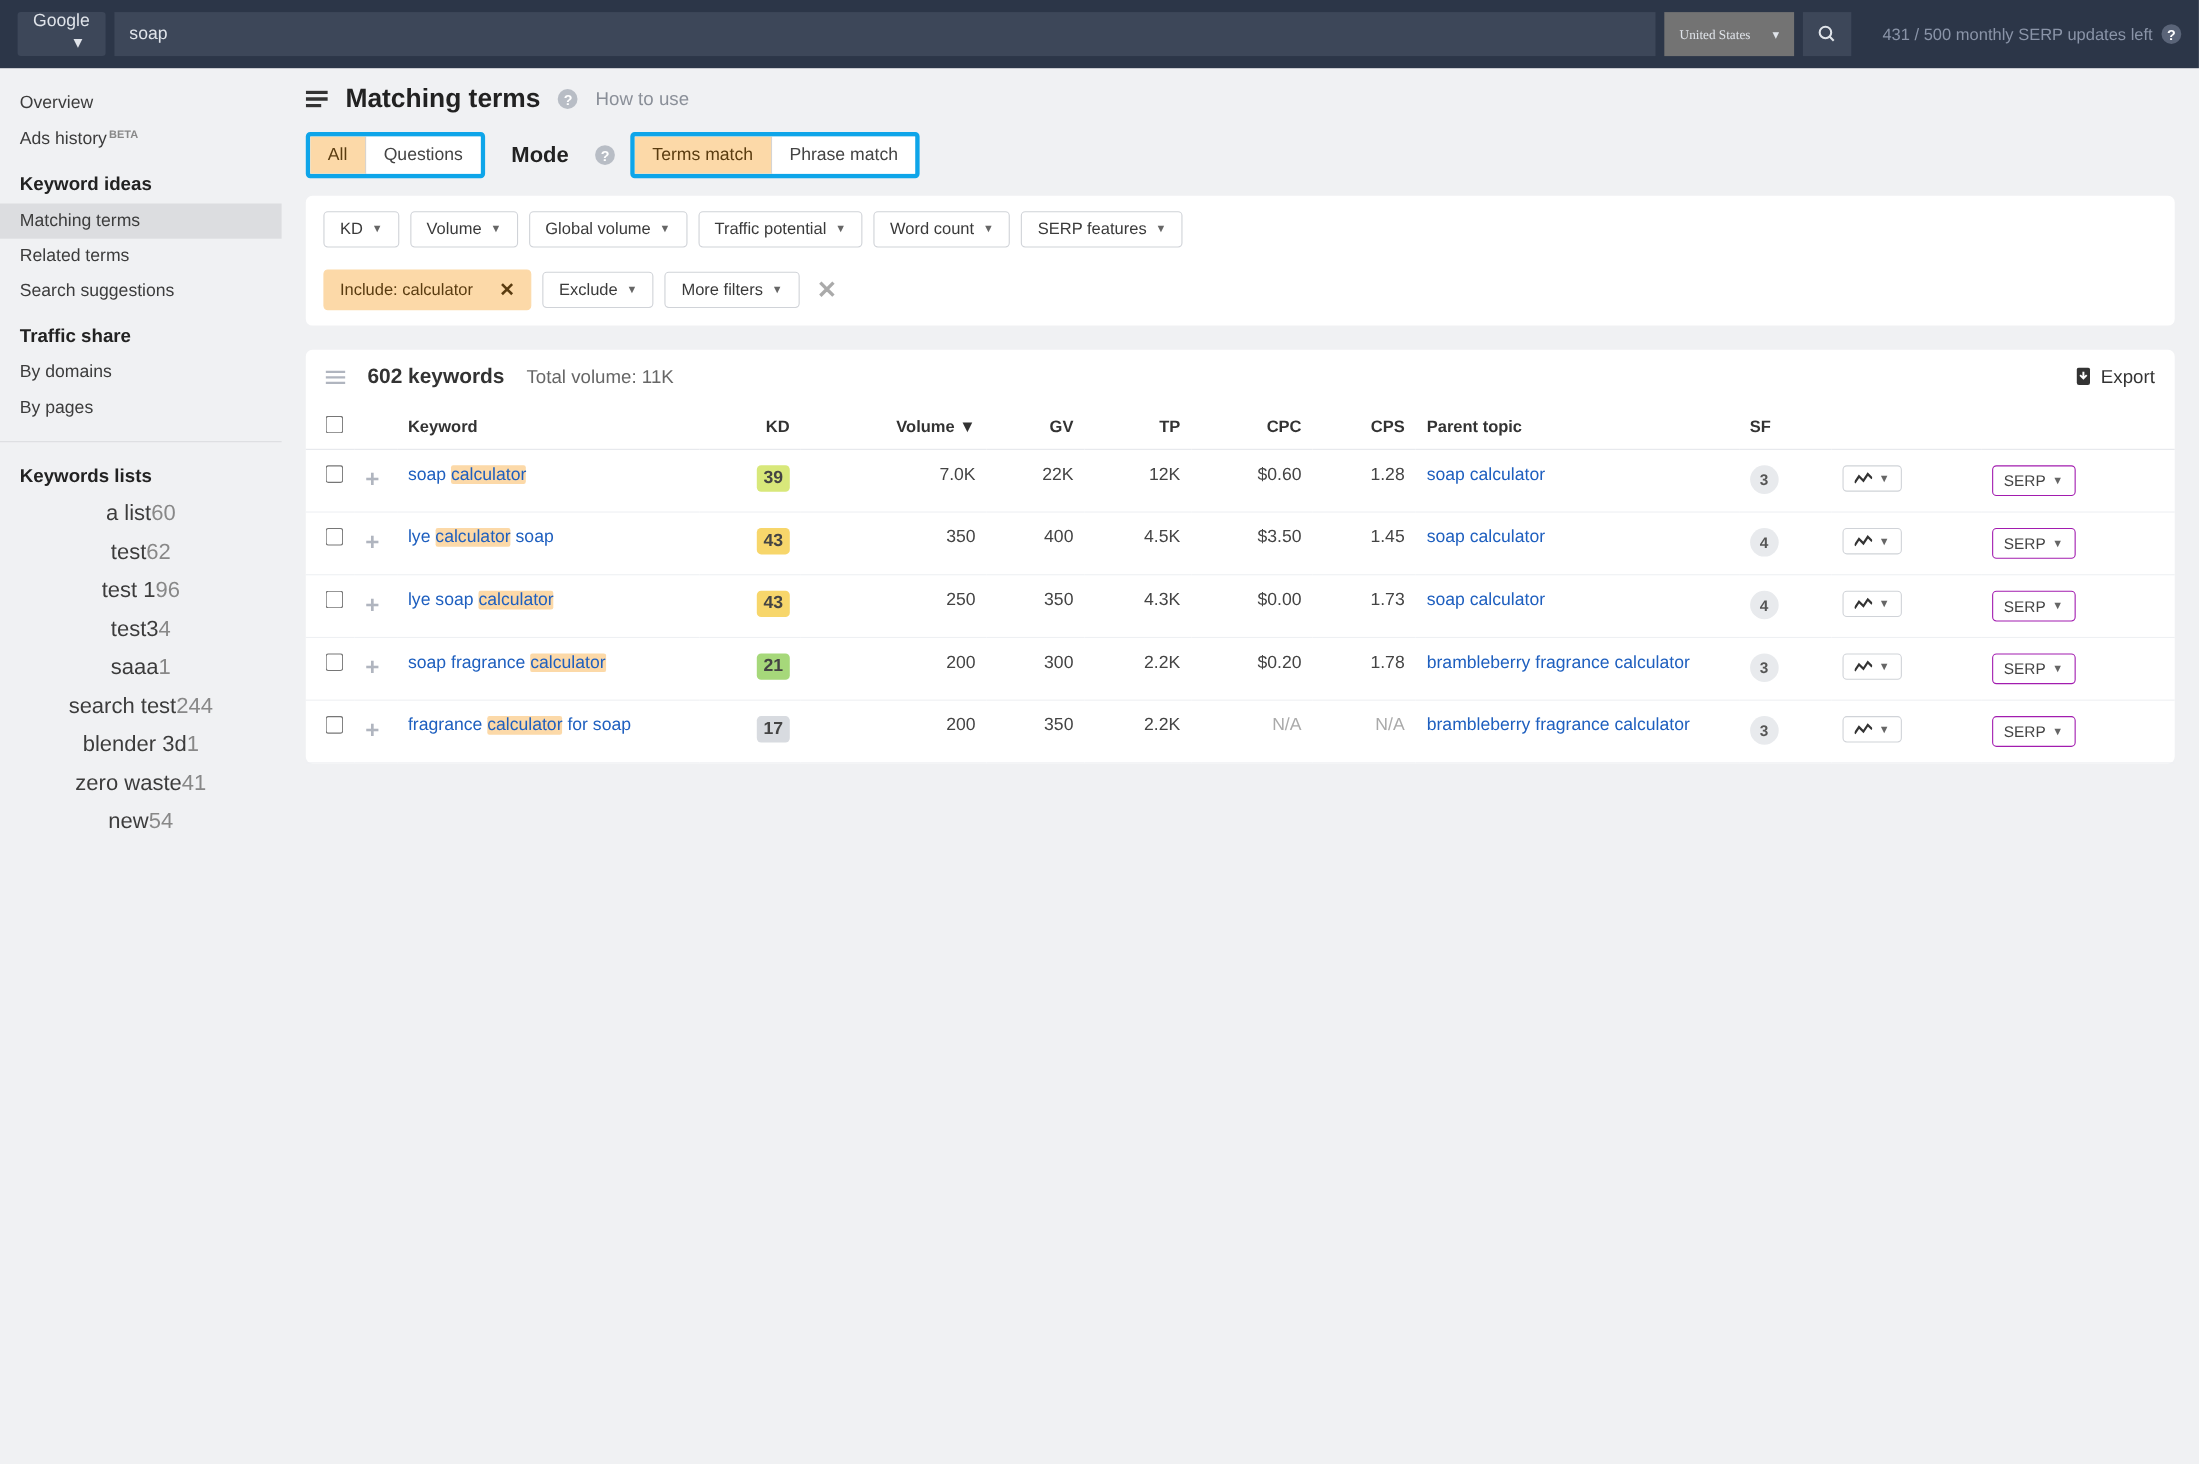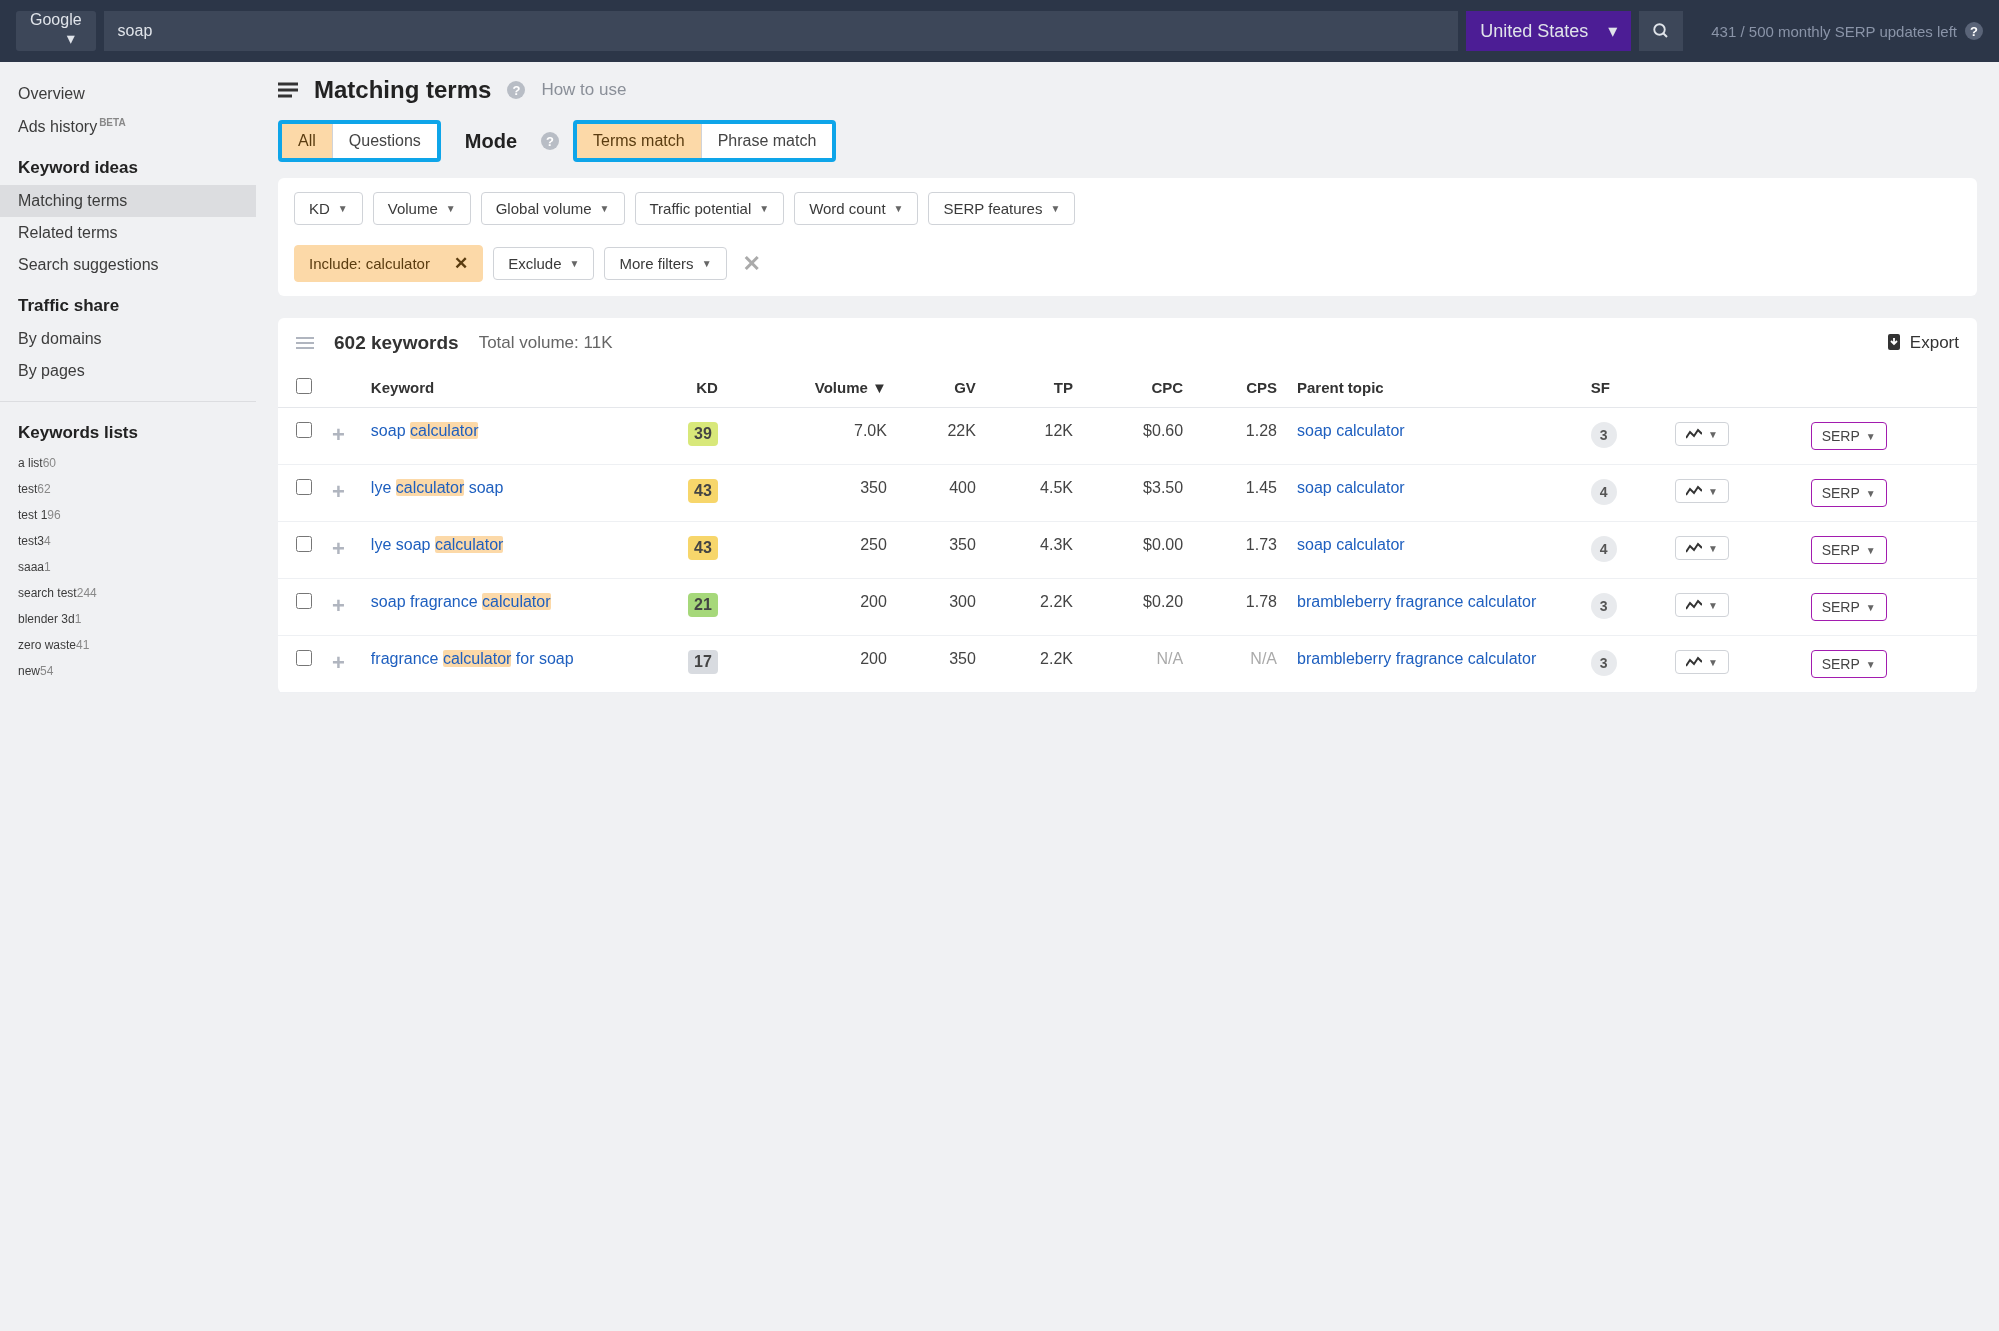--- a/index.html
+++ b/index.html
@@ -3,34 +3,34 @@
 <meta charset="utf-8">
 <style>
 * { box-sizing: border-box; margin: 0; padding: 0; }
 body { font-family: -apple-system, BlinkMacSystemFont, "Segoe UI", Helvetica, Arial, sans-serif; background: #f0f1f3; color: #333; font-size: 14px; }
 
 .topbar { background: #2c3648; height: 62px; display: flex; align-items: center; padding: 0 16px; gap: 8px; color: #e0e4ea; }
 .sel { background: #3d4759; color: #e0e4ea; height: 40px; display: flex; align-items: center; padding: 0 14px; border-radius: 3px; cursor: pointer; font-size: 16px; flex-direction: column; }
 .sel .caret { margin-left: 30px; }
 .searchbox { background: #3d4759; color: #e0e4ea; height: 40px; flex: 1; padding: 0 14px; border: none; font-size: 16px; border-radius: 0; }
 .searchbox::placeholder { color: #a0a8ba; }
-.country-sel { background: #4c1d95; color: #e0e4ea; height: 40px; display: flex; align-items: center; padding: 0 14px; cursor: pointer; font-size: 18px; }
+.country-sel { background: #737373; color: #e0e4ea; height: 40px; display: flex; align-items: center; padding: 0 14px; cursor: pointer; font-size: 12px; font-family: Liberation Serif, serif; }
 .country-sel .caret { margin-left: 20px; }
 .search-btn { background: #3d4759; color: #e0e4ea; height: 40px; width: 44px; cursor: pointer; display: flex; align-items: center; justify-content: center; }
 .serp-updates { color: #8a94a8; font-size: 15px; margin-left: 20px; display: flex; align-items: center; gap: 8px; }
 
 .container { display: flex; }
 .sidebar { width: 256px; padding: 16px 0; }
 .sidebar a { display: block; padding: 7px 18px; color: #3c3c3c; text-decoration: none; font-size: 16px; cursor: pointer; }
 .sidebar .active { background: #dcdde0; }
 .sidebar .section-title { font-weight: 700; padding: 7px 18px; font-size: 17px; color: #222; margin-top: 8px; }
 .sidebar .section-title:first-child { margin-top: 0; }
 .sidebar sup { font-size: 10px; color: #888; margin-left: 2px; font-weight: 600; }
 .sidebar hr { border: none; border-top: 1px solid #dcdde0; margin: 14px 0; }
-.kw-list-row { display: flex; justify-content: flex-start; padding: 6px 18px; color: #3c3c3c; font-size: 12px; cursor: pointer; }
+.kw-list-row { display: flex; justify-content: center; padding: 6px 18px; color: #3c3c3c; font-size: 20px; cursor: pointer; }
 .kw-list-row .count { color: #888; }
 
 .main { flex: 1; padding: 14px 22px; min-width: 0; }
 .page-header { display: flex; align-items: center; gap: 16px; margin-bottom: 16px; }
 .hamburger { cursor: pointer; }
 .page-title { font-size: 24px; font-weight: 700; color: #222; }
 .help-icon { display: inline-flex; width: 18px; height: 18px; background: #b8bdc5; color: #fff; border-radius: 50%; align-items: center; justify-content: center; font-size: 13px; font-weight: 700; cursor: pointer; }
 .how-to { color: #8a8f98; font-size: 17px; }
 
 .seg-row { display: flex; align-items: center; gap: 24px; margin-bottom: 16px; }

